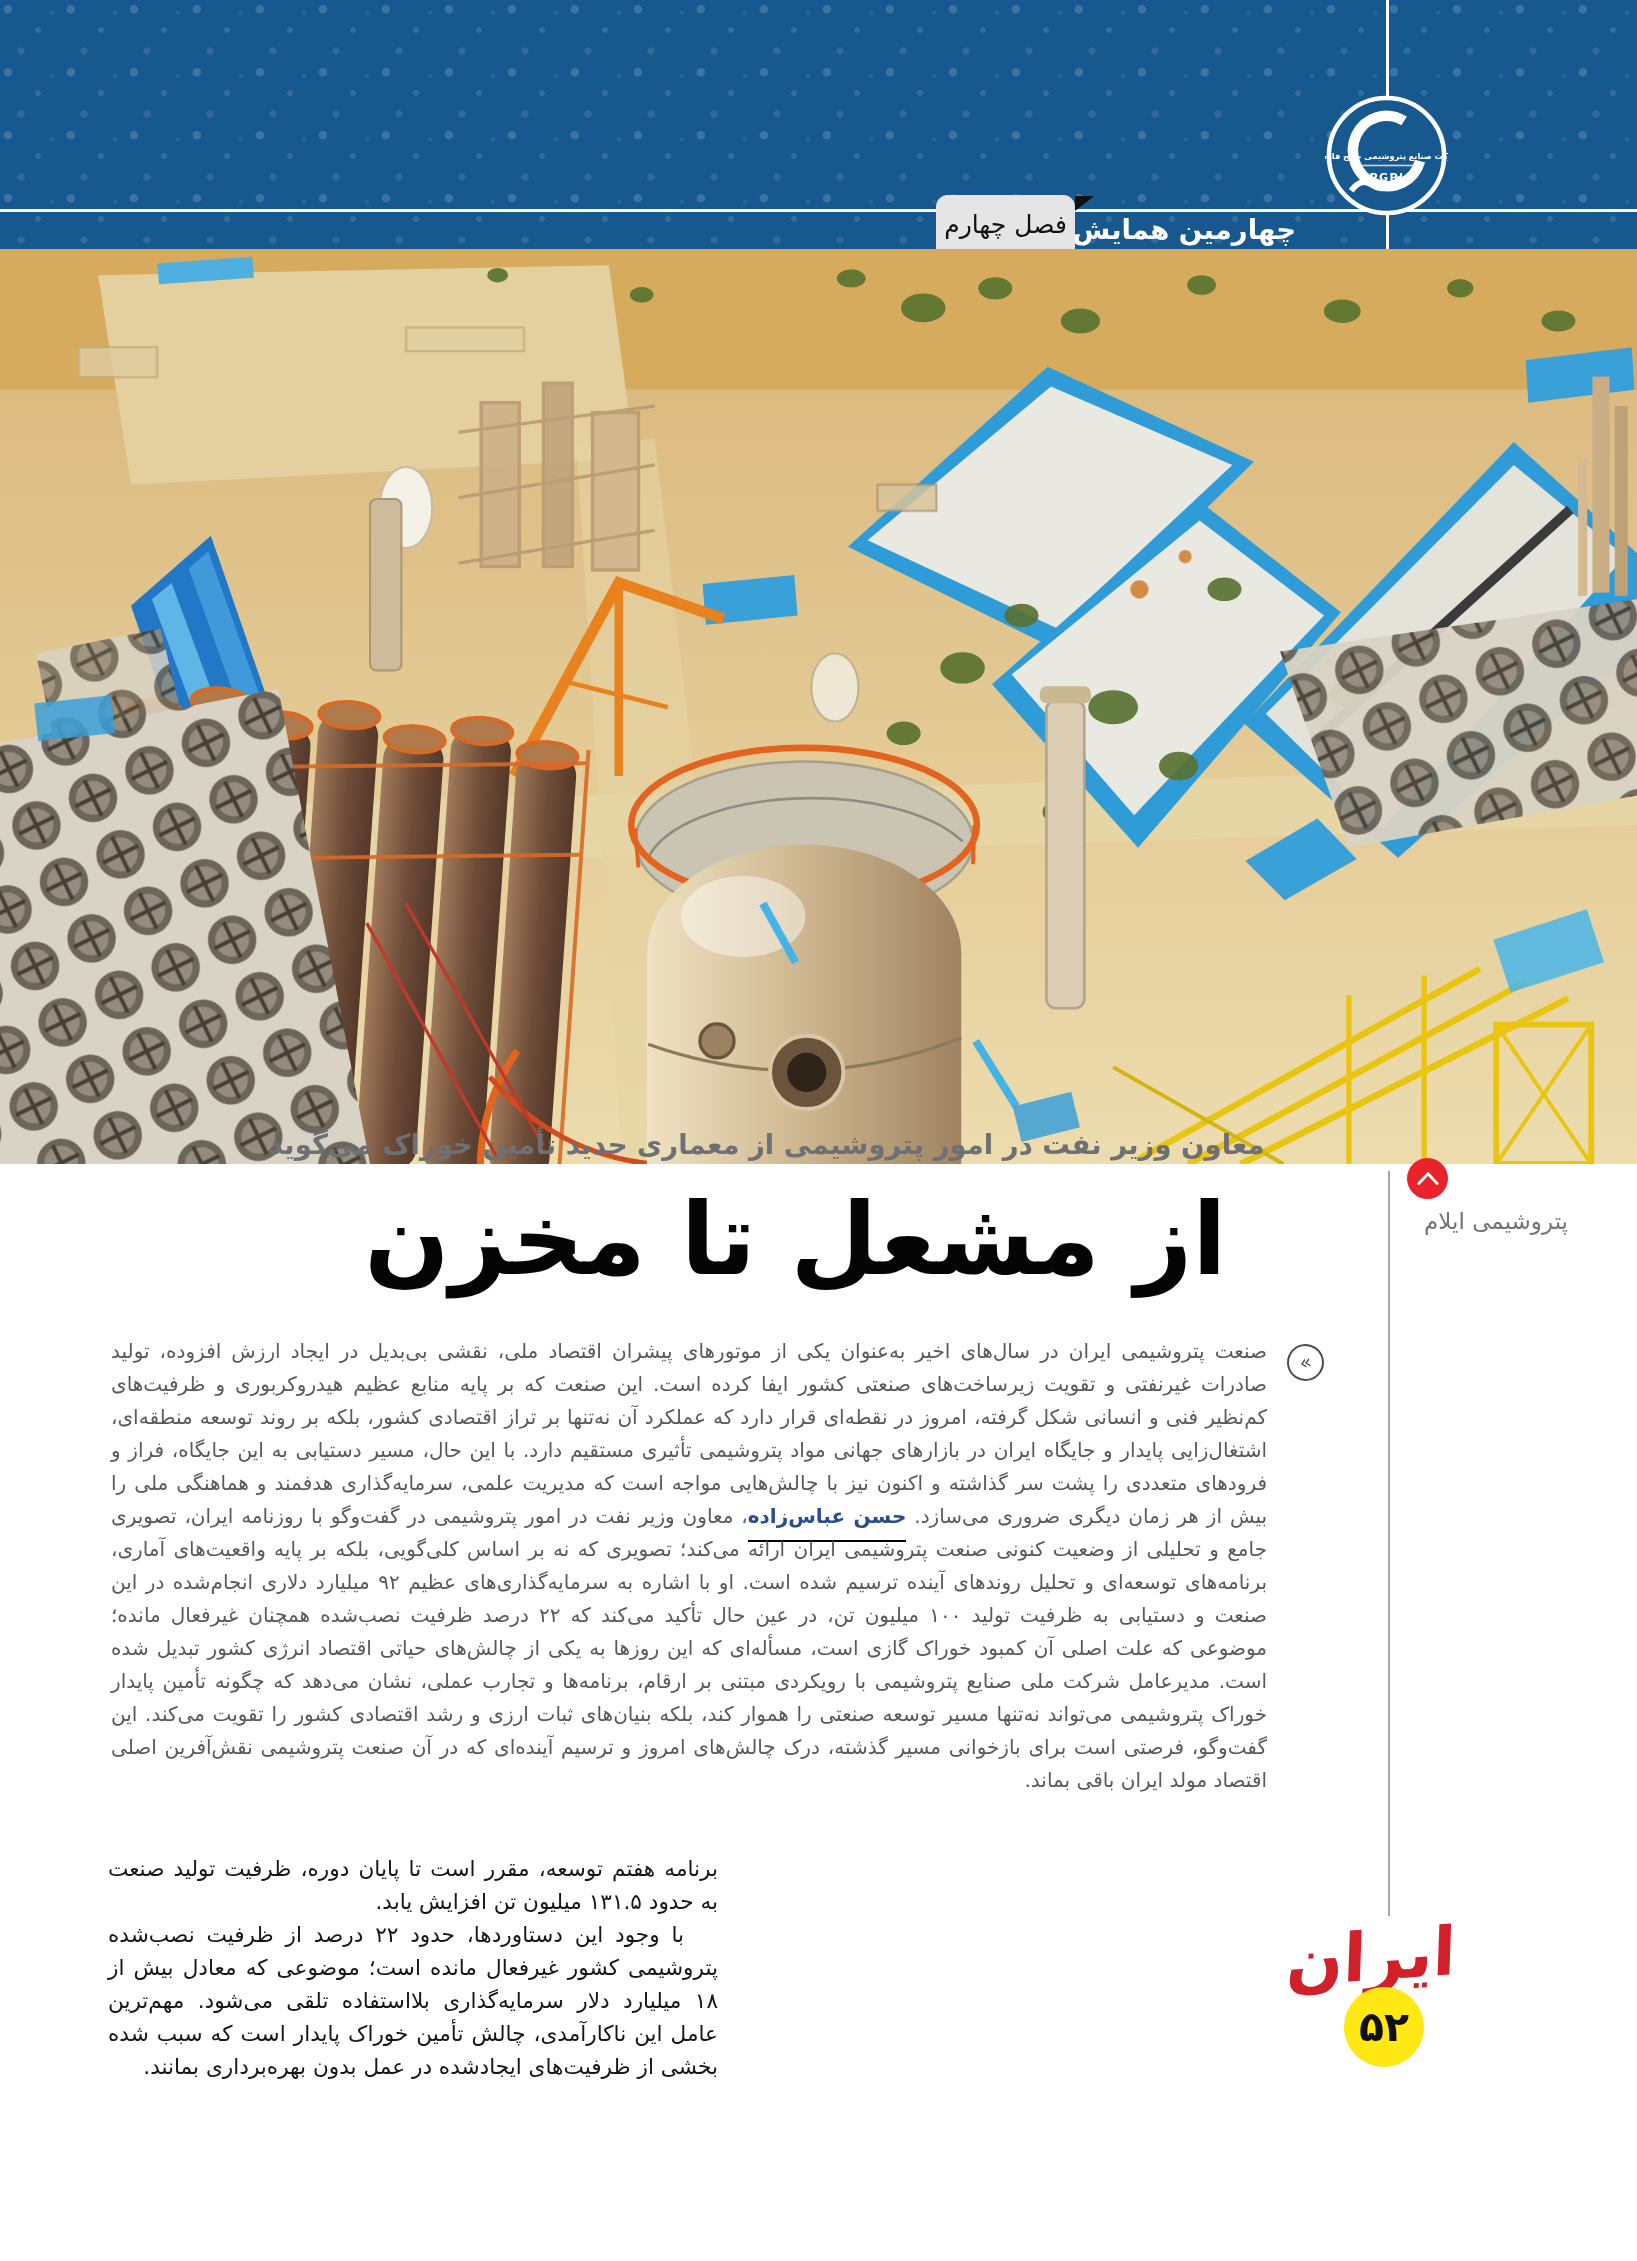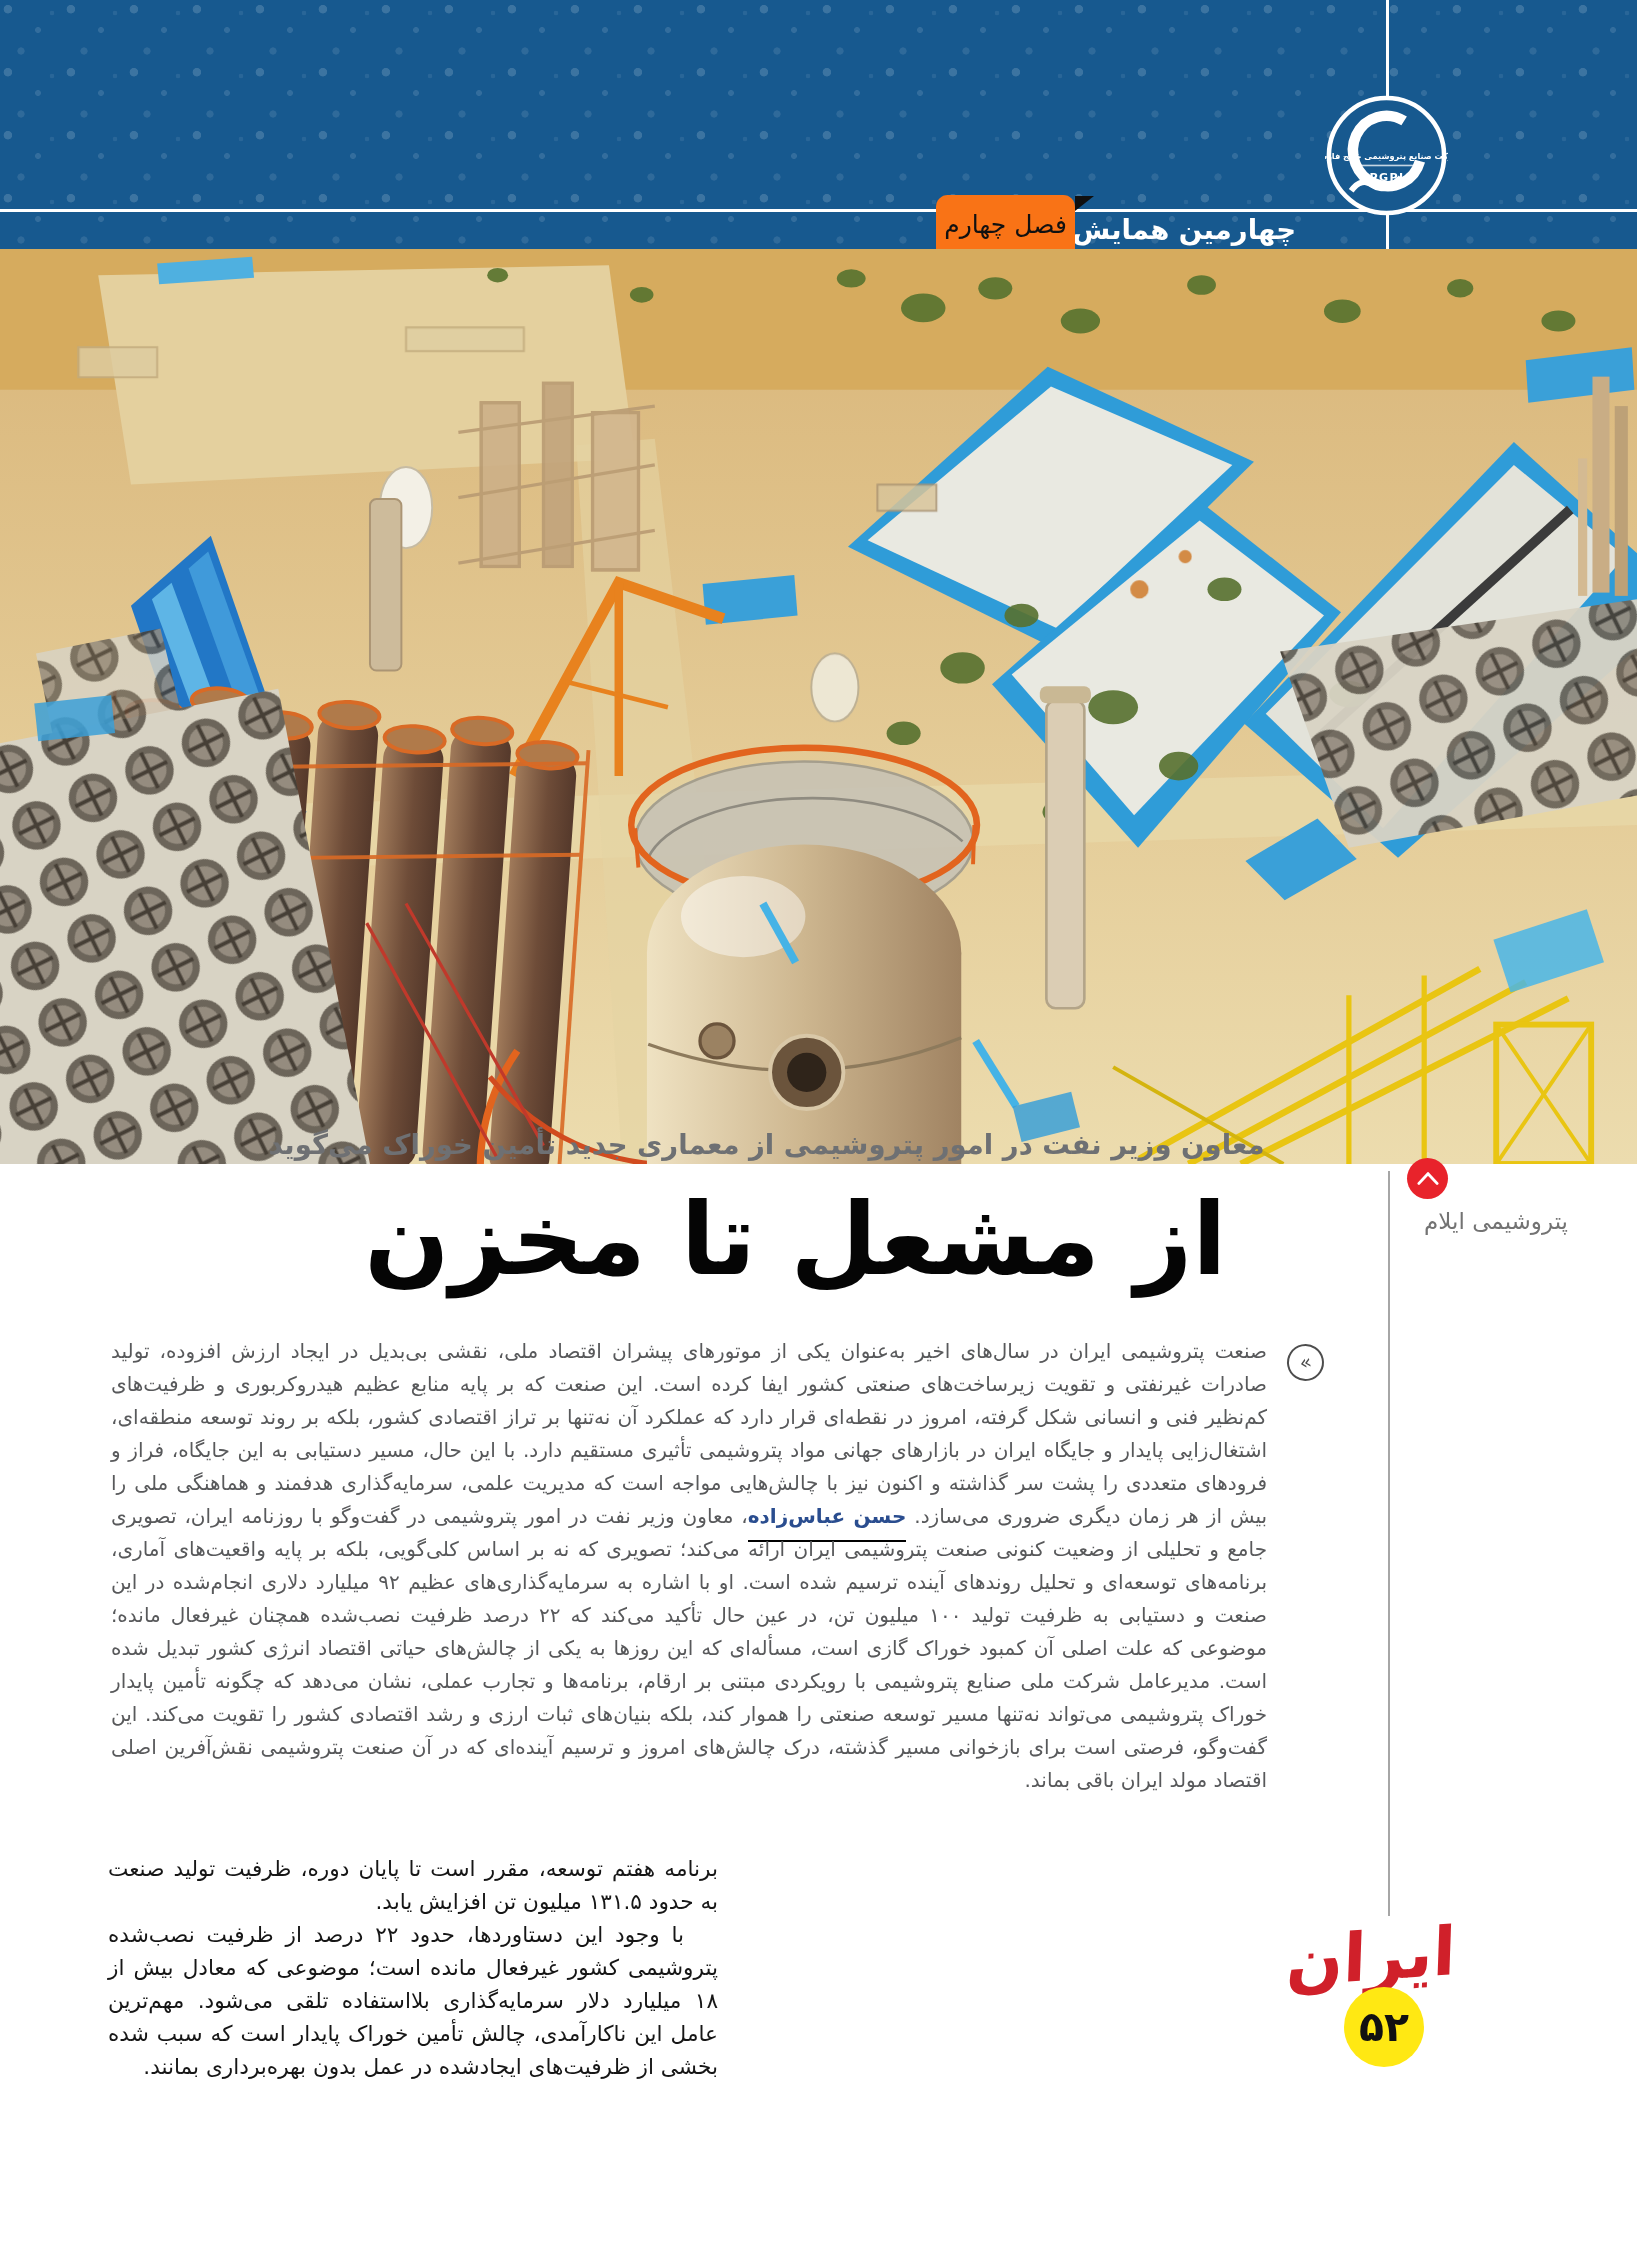--- a/index.html
+++ b/index.html
@@ -20,21 +20,21 @@
       radial-gradient(circle at 52px 13px, rgba(255,255,255,.08) 2px, transparent 2.6px);
     background-size:63px 63px;
   }
   .h-rule{position:absolute;left:0;top:209px;width:1637px;height:2.6px;background:#ffffff;}
   .v-rule-top{position:absolute;left:1386px;top:0;width:2.6px;height:249px;background:#ffffff;}
   .banner-title{
     position:absolute;top:213px;right:341px;height:35px;line-height:33px;
     color:#ffffff;font-size:27.5px;font-weight:bold;direction:rtl;white-space:nowrap;
   }
   .chapter-tab{
-    position:absolute;left:936px;top:195px;width:139px;height:58px;background:#f97316;
+    position:absolute;left:936px;top:195px;width:139px;height:58px;background:#e5e5e5;
     border-radius:11.8px 11.8px 0 0;display:flex;align-items:center;justify-content:center;
   }
   .chapter-tab .label{font-size:25px;color:#111;direction:rtl;white-space:nowrap;}
   .chapter-fold{
     position:absolute;left:1075px;top:196px;width:0;height:0;
     border-top:15.7px solid #101010;border-right:19.6px solid transparent;
   }
   .pgpic{position:absolute;left:1325px;top:94px;width:123px;height:123px;}
   
   .kicker{

